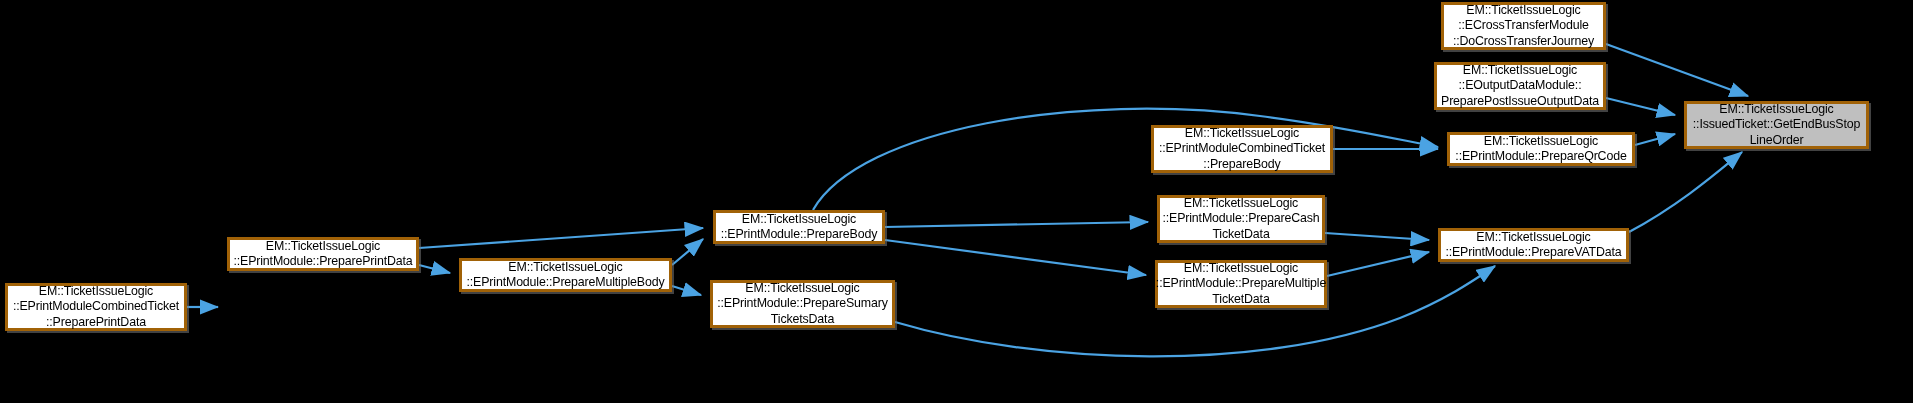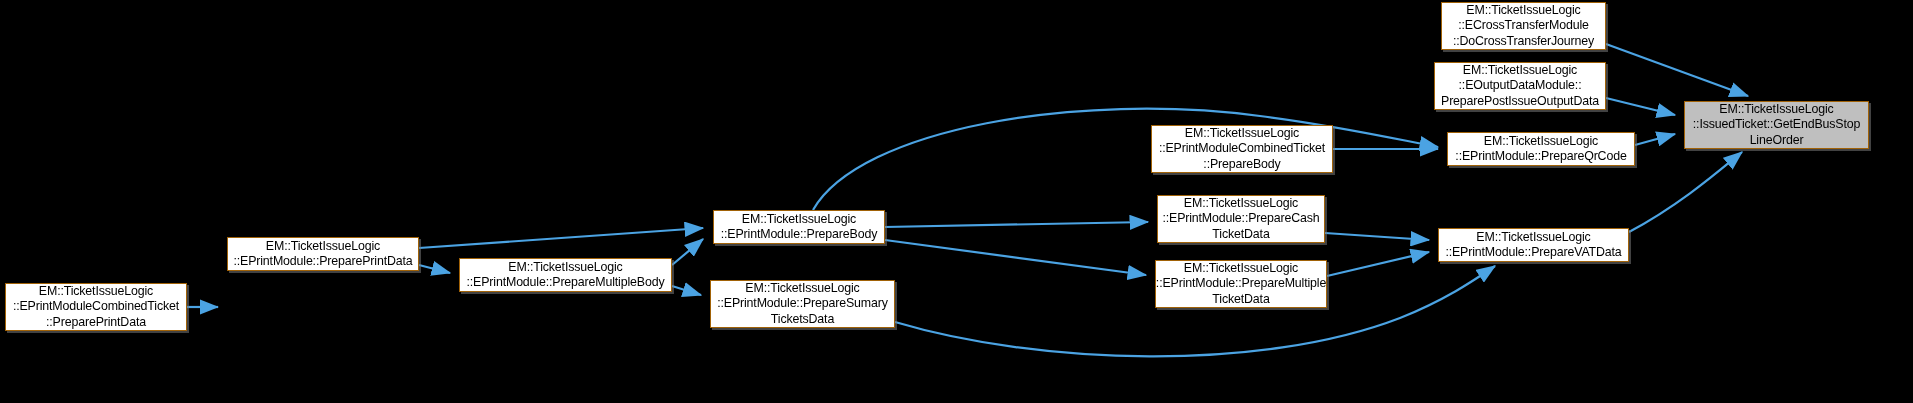--- a/index.html
+++ b/index.html
@@ -20,21 +20,21 @@
     left: 0;
     top: 0;
     width: 1913px;
     height: 403px;
     pointer-events: none;
   }
   .node {
     position: absolute;
     box-sizing: border-box;
     background: #ffffff;
-    border: 1px solid #a16207;
+    border: 3px solid #a16207;
     box-shadow: 2px 2px 0 rgba(120,120,120,0.55);
     display: flex;
     align-items: center;
     justify-content: center;
     text-align: center;
     color: #000000;
     font-size: 12.4px;
     line-height: 15.5px;
     letter-spacing: -0.15px;
     white-space: pre-line;

